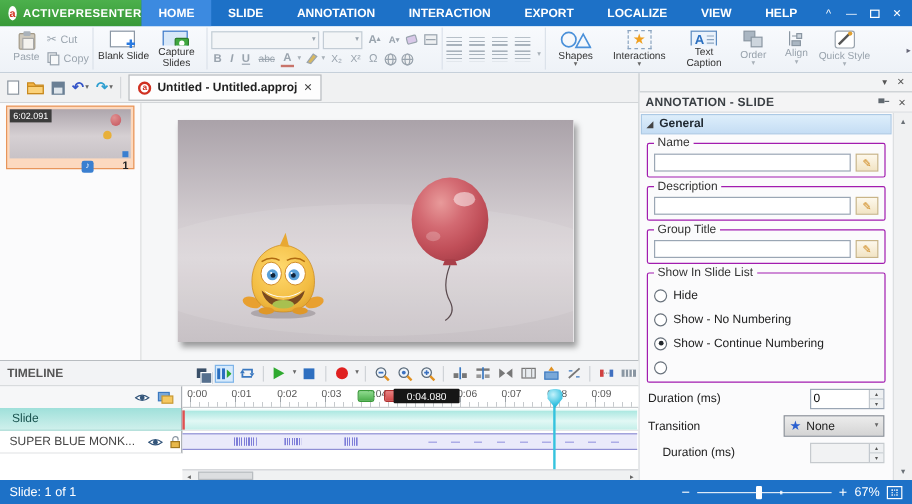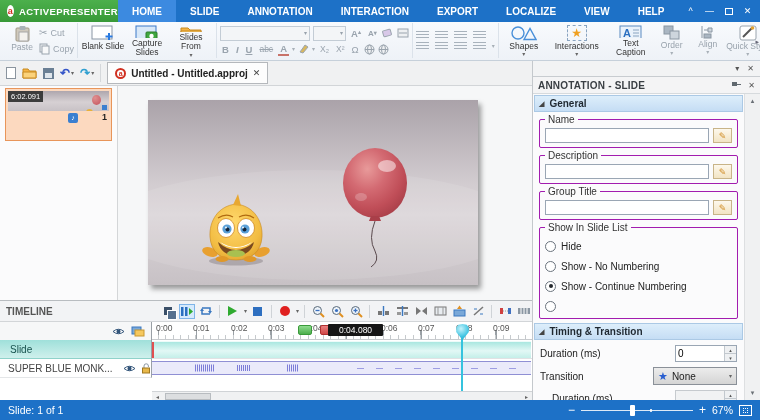--- a/index.html
+++ b/index.html
@@ -67,21 +67,21 @@
   .tabicon { width:11px; height:11px; border-radius:50%; background:#fff; border:2px solid #d03020;
              color:#d03020; font-size:7px; font-weight:bold; text-align:center; line-height:8px; }
   .tclose { font-size:9px; color:#444; }
 
   
   .mainrow { position:absolute; left:0; top:86px; width:532px; height:214px; background:#f6f7f8; }
   .slidepanel { position:absolute; left:0; top:0; width:118px; height:214px;
                 background:#fbfbfc; border-right:1px solid #d4d6d8; }
   .thumbwrap { position:absolute; left:5px; top:2px; width:107px; height:53px;
                background:#fcd9bf; border:1px solid #e8955a; padding:2px; }
-  .thumbimg { position:relative; width:100%; height:20px;
+  .thumbimg { position:relative; width:100%; height:41px;
               background:linear-gradient(#aea6ad,#d6d0d3 55%,#c8c2c6); overflow:hidden; }
   .thumbtime { position:absolute; left:0; top:0; background:#3c3c3c; color:#fff;
                font-size:7.5px; padding:1px 3px; }
   .miniballoon { position:absolute; right:8px; top:4px; width:9px; height:10px;
                  border-radius:50%; background:radial-gradient(circle at 35% 30%,#e09090,#c4525c); }
   .minimonkey { position:absolute; right:16px; top:18px; width:7px; height:7px;
                 border-radius:50% 50% 45% 45%; background:#e8b03a; }
   .minisq { position:absolute; right:2px; bottom:1px; width:5px; height:5px; background:#3a7fd0; }
   .thumbfoot { position:relative; height:13px; }
   .noteicon { position:absolute; left:60px; top:2px; width:10px; height:10px; border-radius:2px;
@@ -294,28 +294,20 @@
         <span class="cap">Blank Slide</span>
       </div>
       <div class="bigbtn">
         <svg width="24" height="16">
             <rect x="1" y="1" width="20" height="13" fill="#d8e8f8" stroke="#3a78c8"></rect>
             <rect x="11" y="7" width="11" height="8" rx="1" fill="#3fa73f" stroke="#2c7c2c"></rect>
             <circle cx="16.5" cy="11" r="2.2" fill="#fff"></circle>
           </svg>
         <span class="cap">Capture Slides</span>
       </div>
-      <div class="bigbtn">
-        <svg width="22" height="15">
-            <path d="M1 3 l7 0 2 2 11 0 0 9 -20 0z" fill="#f5b445" stroke="#c88a20"></path>
-            <path d="M1 6 l20 0 0 8 -20 0z" fill="#fbd27a" stroke="#c88a20"></path>
-          </svg>
-        <span class="cap">Slides From</span>
-        <span class="chev">▾</span>
-      </div>
     </div>
 
     <div class="rgroup">
       <div class="fontrows">
         <div class="frow">
           <div class="combo" style="width:90px;">
               <span class="chev">▾</span>
             </div>
           <div class="combo" style="width:33px;">
               <span class="chev">▾</span>
@@ -590,24 +582,20 @@
             <span>Show - No Numbering</span>
           </div>
           <div class="rrow">
             <span class="rb sel"></span>
             <span>Show - Continue Numbering</span>
           </div>
           <div class="rrow">
             <span class="rb"></span>
           </div>
         </div>
-        <div class="sechdr" style="margin-top:4px;">
-          <span class="tri">◢</span>
-          <span>Timing &amp; Transition</span>
-        </div>
         <div class="prow">
           <span class="plab">Duration (ms)</span>
           <div class="spin">
             <input value="0" style="">
             <span class="spincol">
                 <span>▴</span>
                 <span>▾</span>
               </span>
           </div>
         </div>

